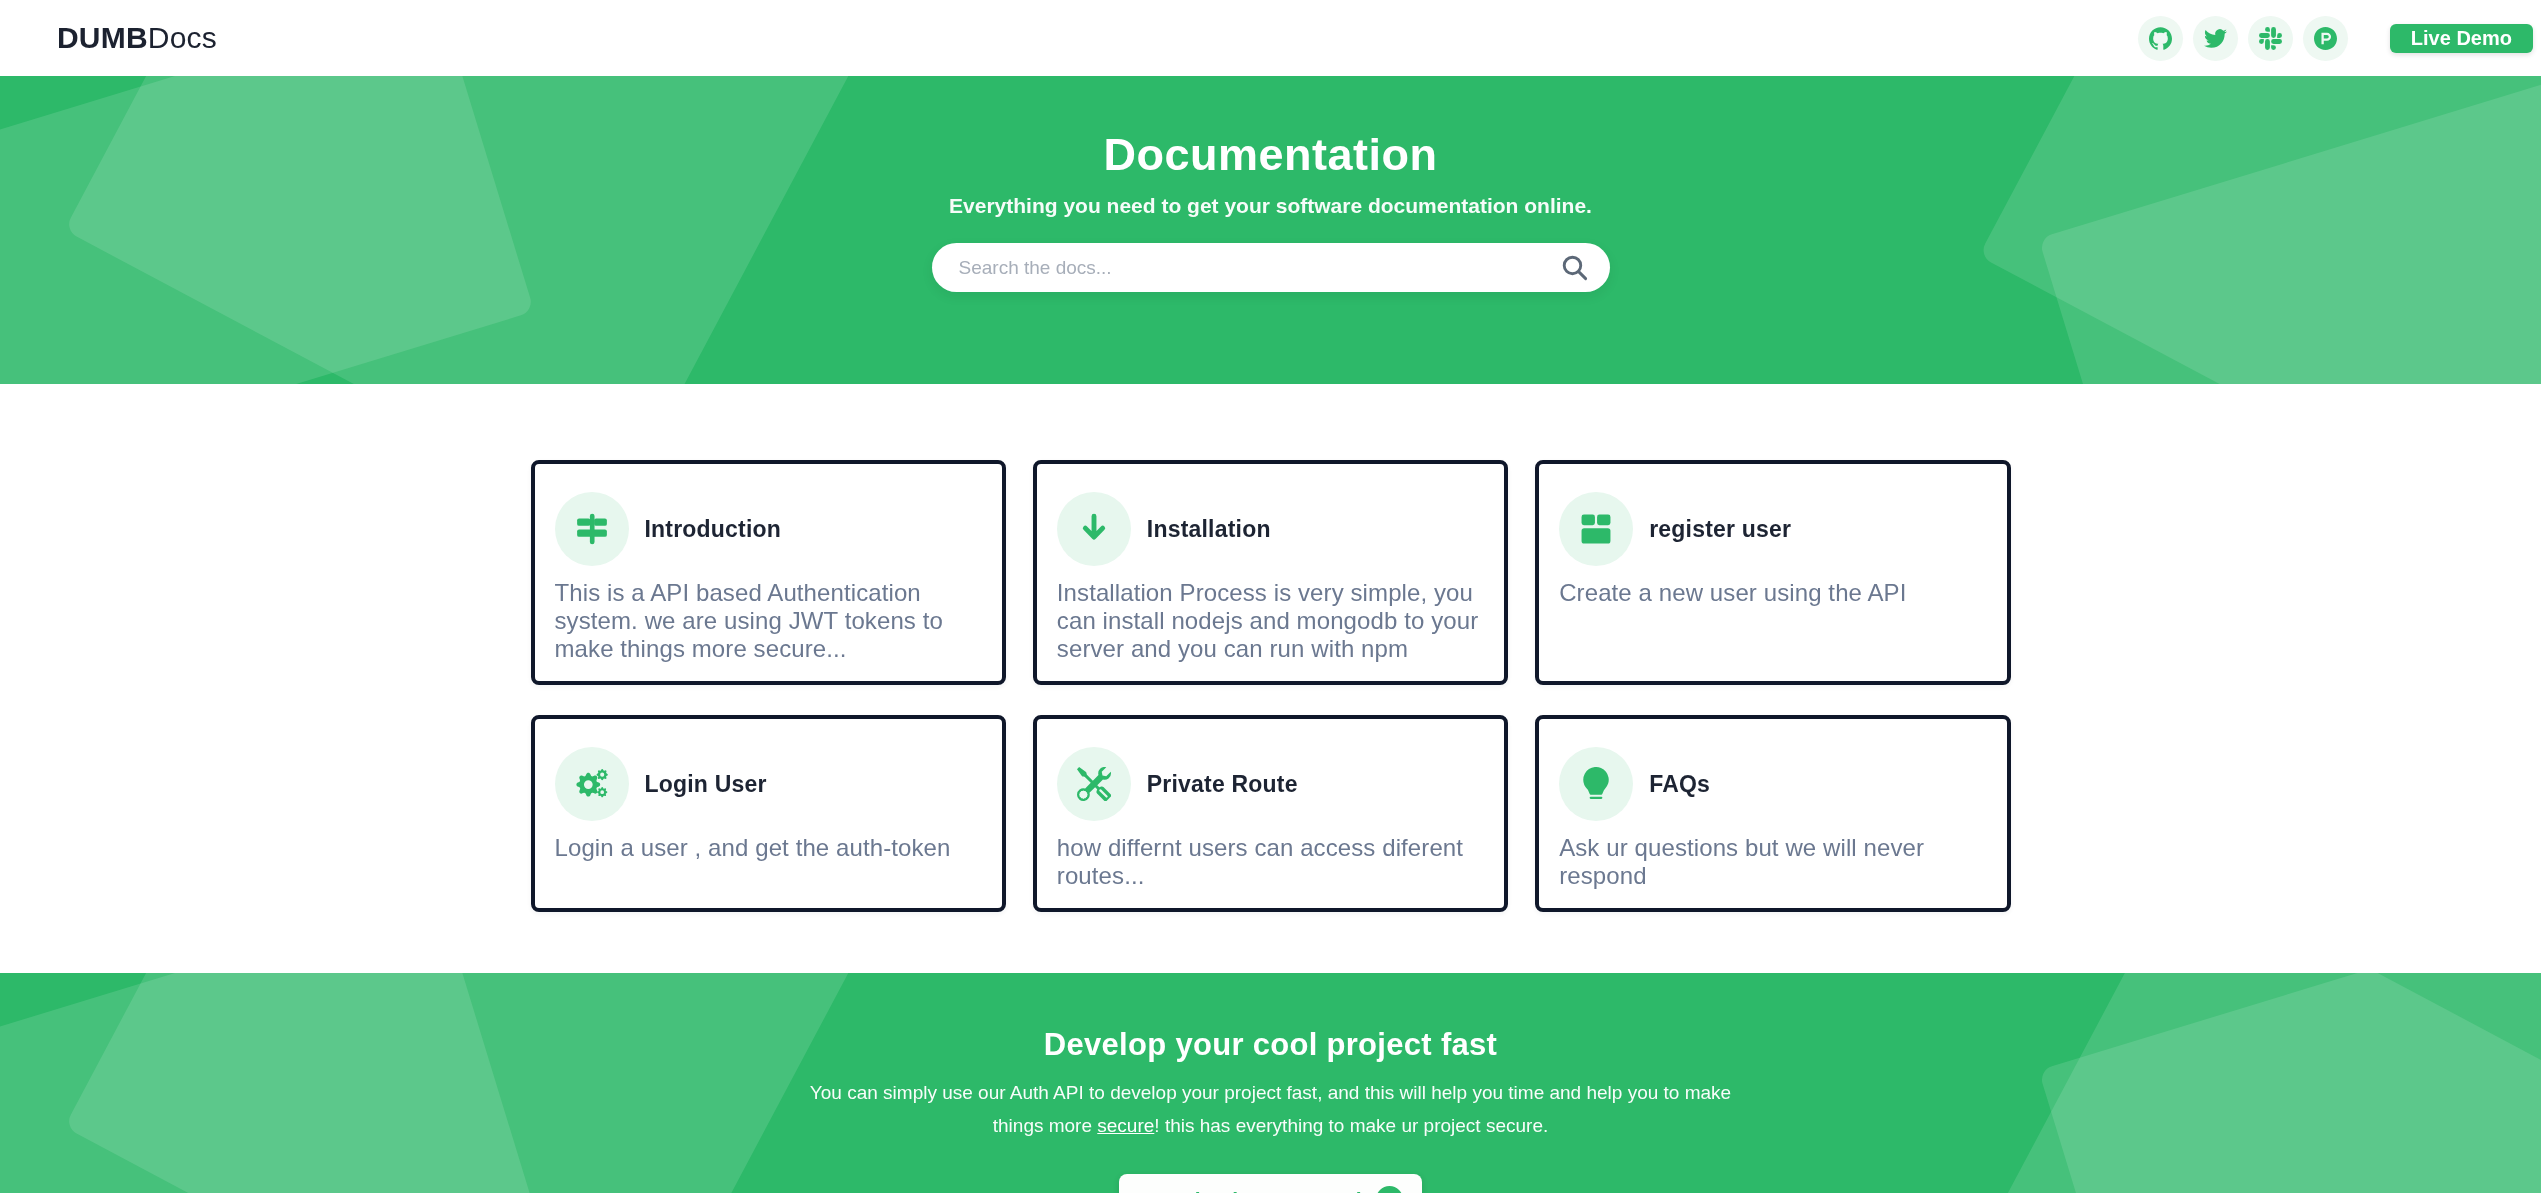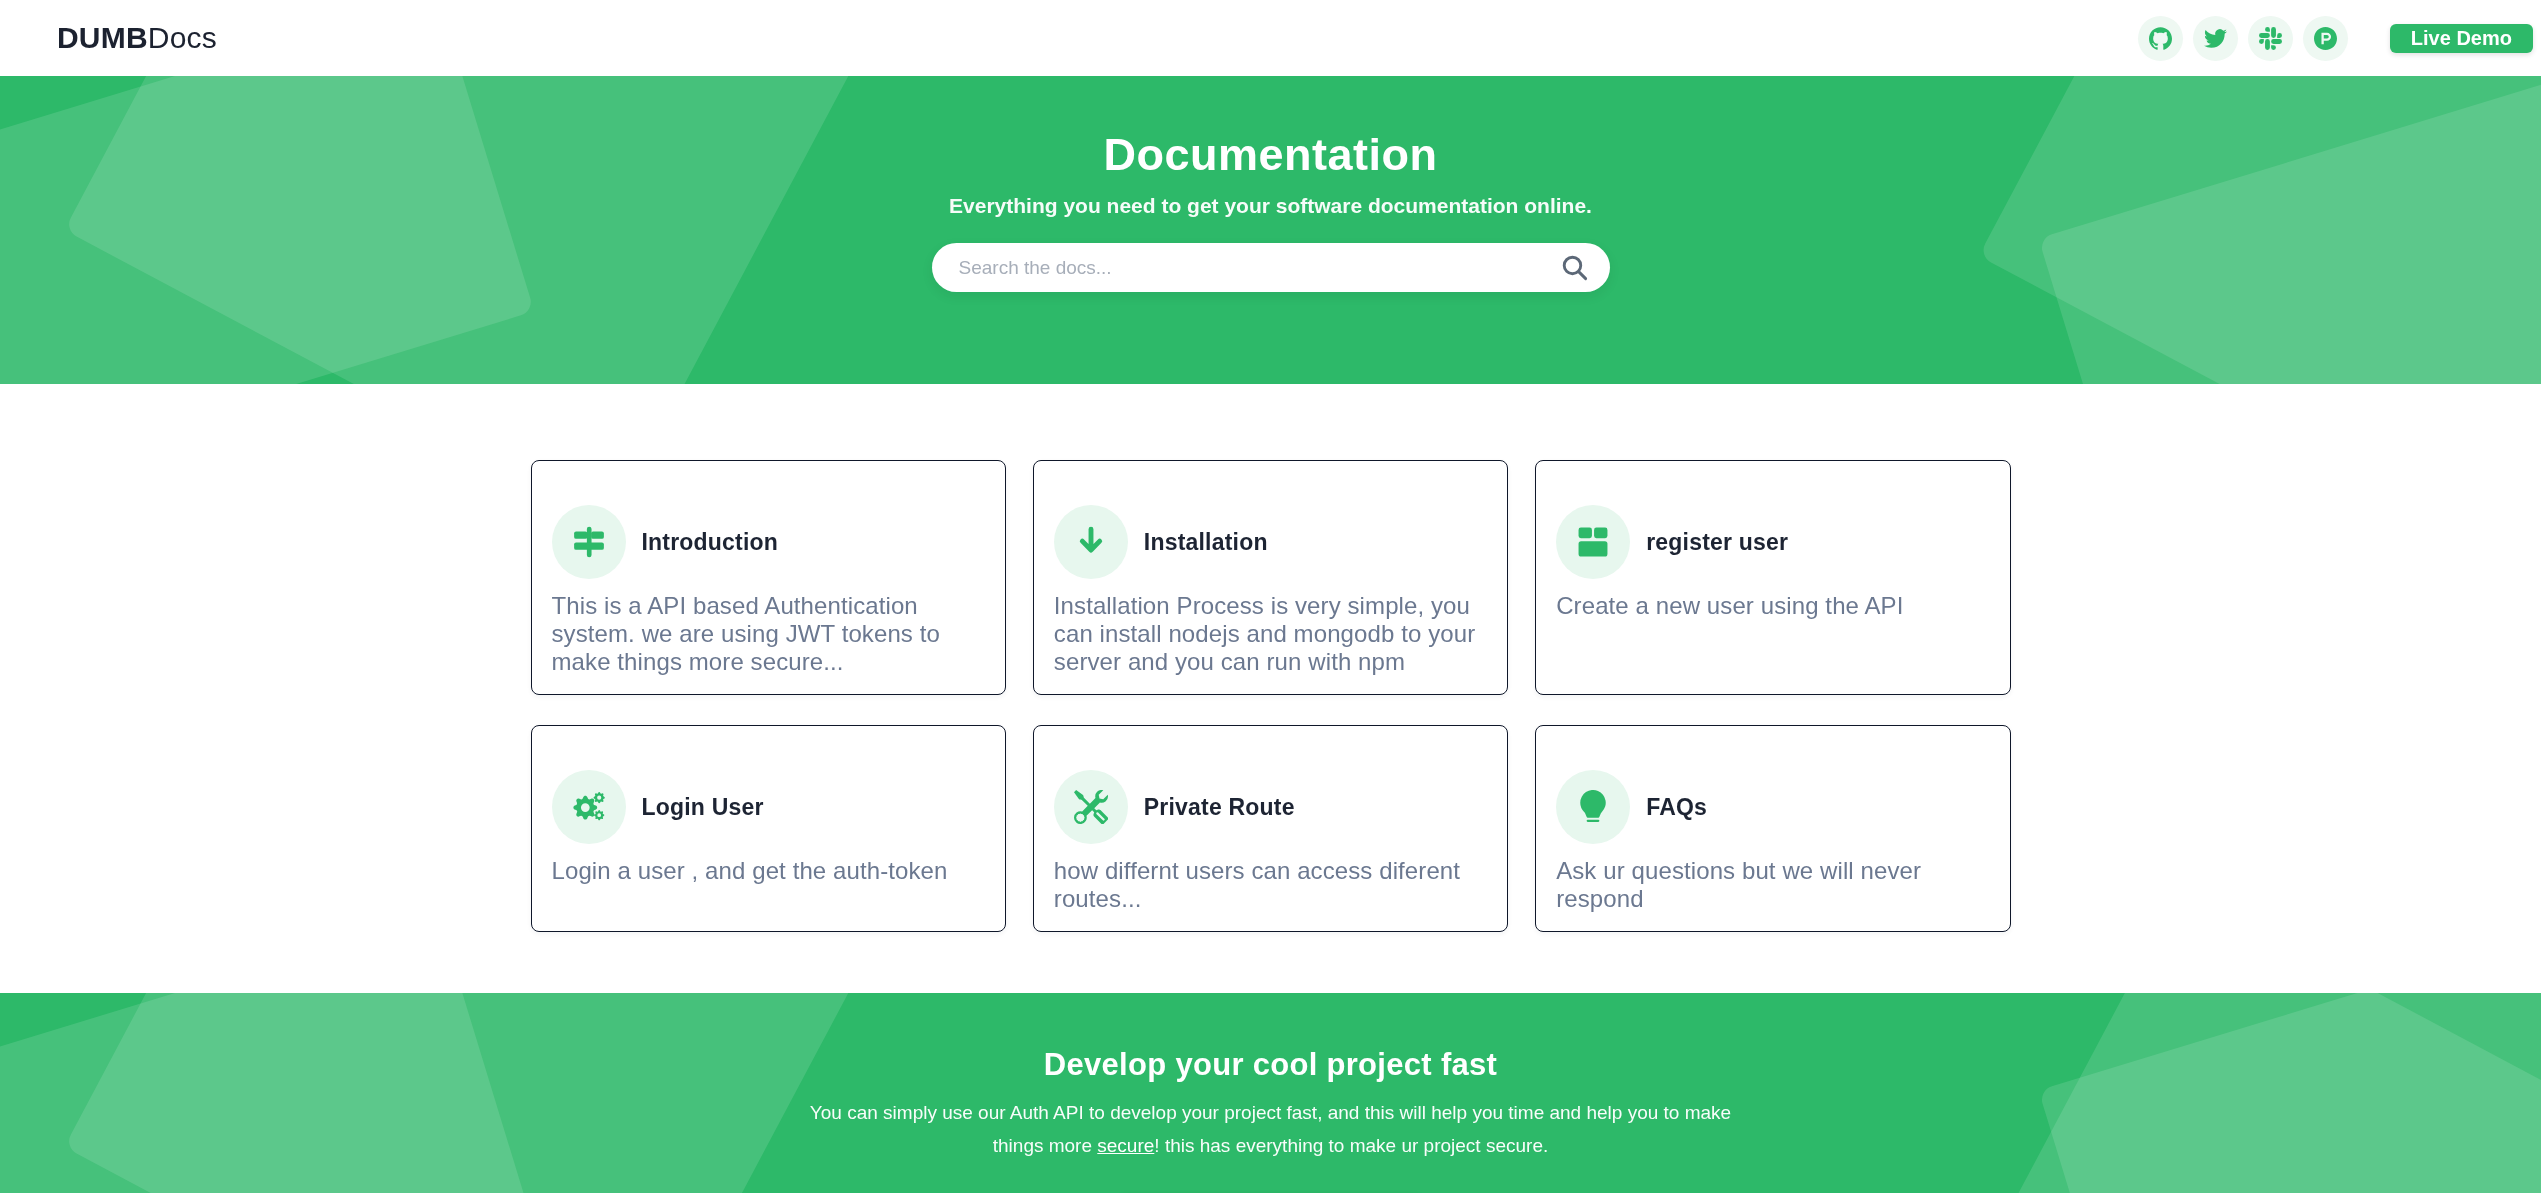--- a/index.html
+++ b/index.html
@@ -67,22 +67,22 @@
   .search-icon{ position:absolute; right:22px; top:11px; width:27px; height:27px; }
 
   
   .main{ padding:76px 0 0; background:#fff; }
   .cards-grid{
     width:1480px; margin:0 auto; display:grid;
     grid-template-columns:repeat(3,1fr); column-gap:27px; row-gap:30px;
     align-items:stretch;
   }
   .card{
-    background:#fff; border:1px solid #0f172a; border-radius:8px;
-    padding:44px 20px 18px; box-shadow:0 2px 5px rgba(25,35,60,.05);
+    background:#fff; border:4px solid #0f172a; border-radius:8px;
+    padding:28px 20px 18px; box-shadow:0 2px 5px rgba(25,35,60,.05);
     cursor:pointer; display:block; text-decoration:none;
   }
   .card-head{ display:flex; align-items:center; }
   .icon-circle{
     width:74px; height:74px; border-radius:50%; background:var(--icon-bg);
     display:flex; align-items:center; justify-content:center; flex:0 0 auto;
   }
   .icon-circle svg{ width:34px; height:34px; fill:var(--green); color:var(--green); }
   .card-title{ font-size:23px; font-weight:700; color:var(--dark); margin-left:16px; letter-spacing:.2px; }
   .card-desc{ margin-top:13px; font-size:24px; line-height:28px; color:var(--muted); letter-spacing:.1px; }

